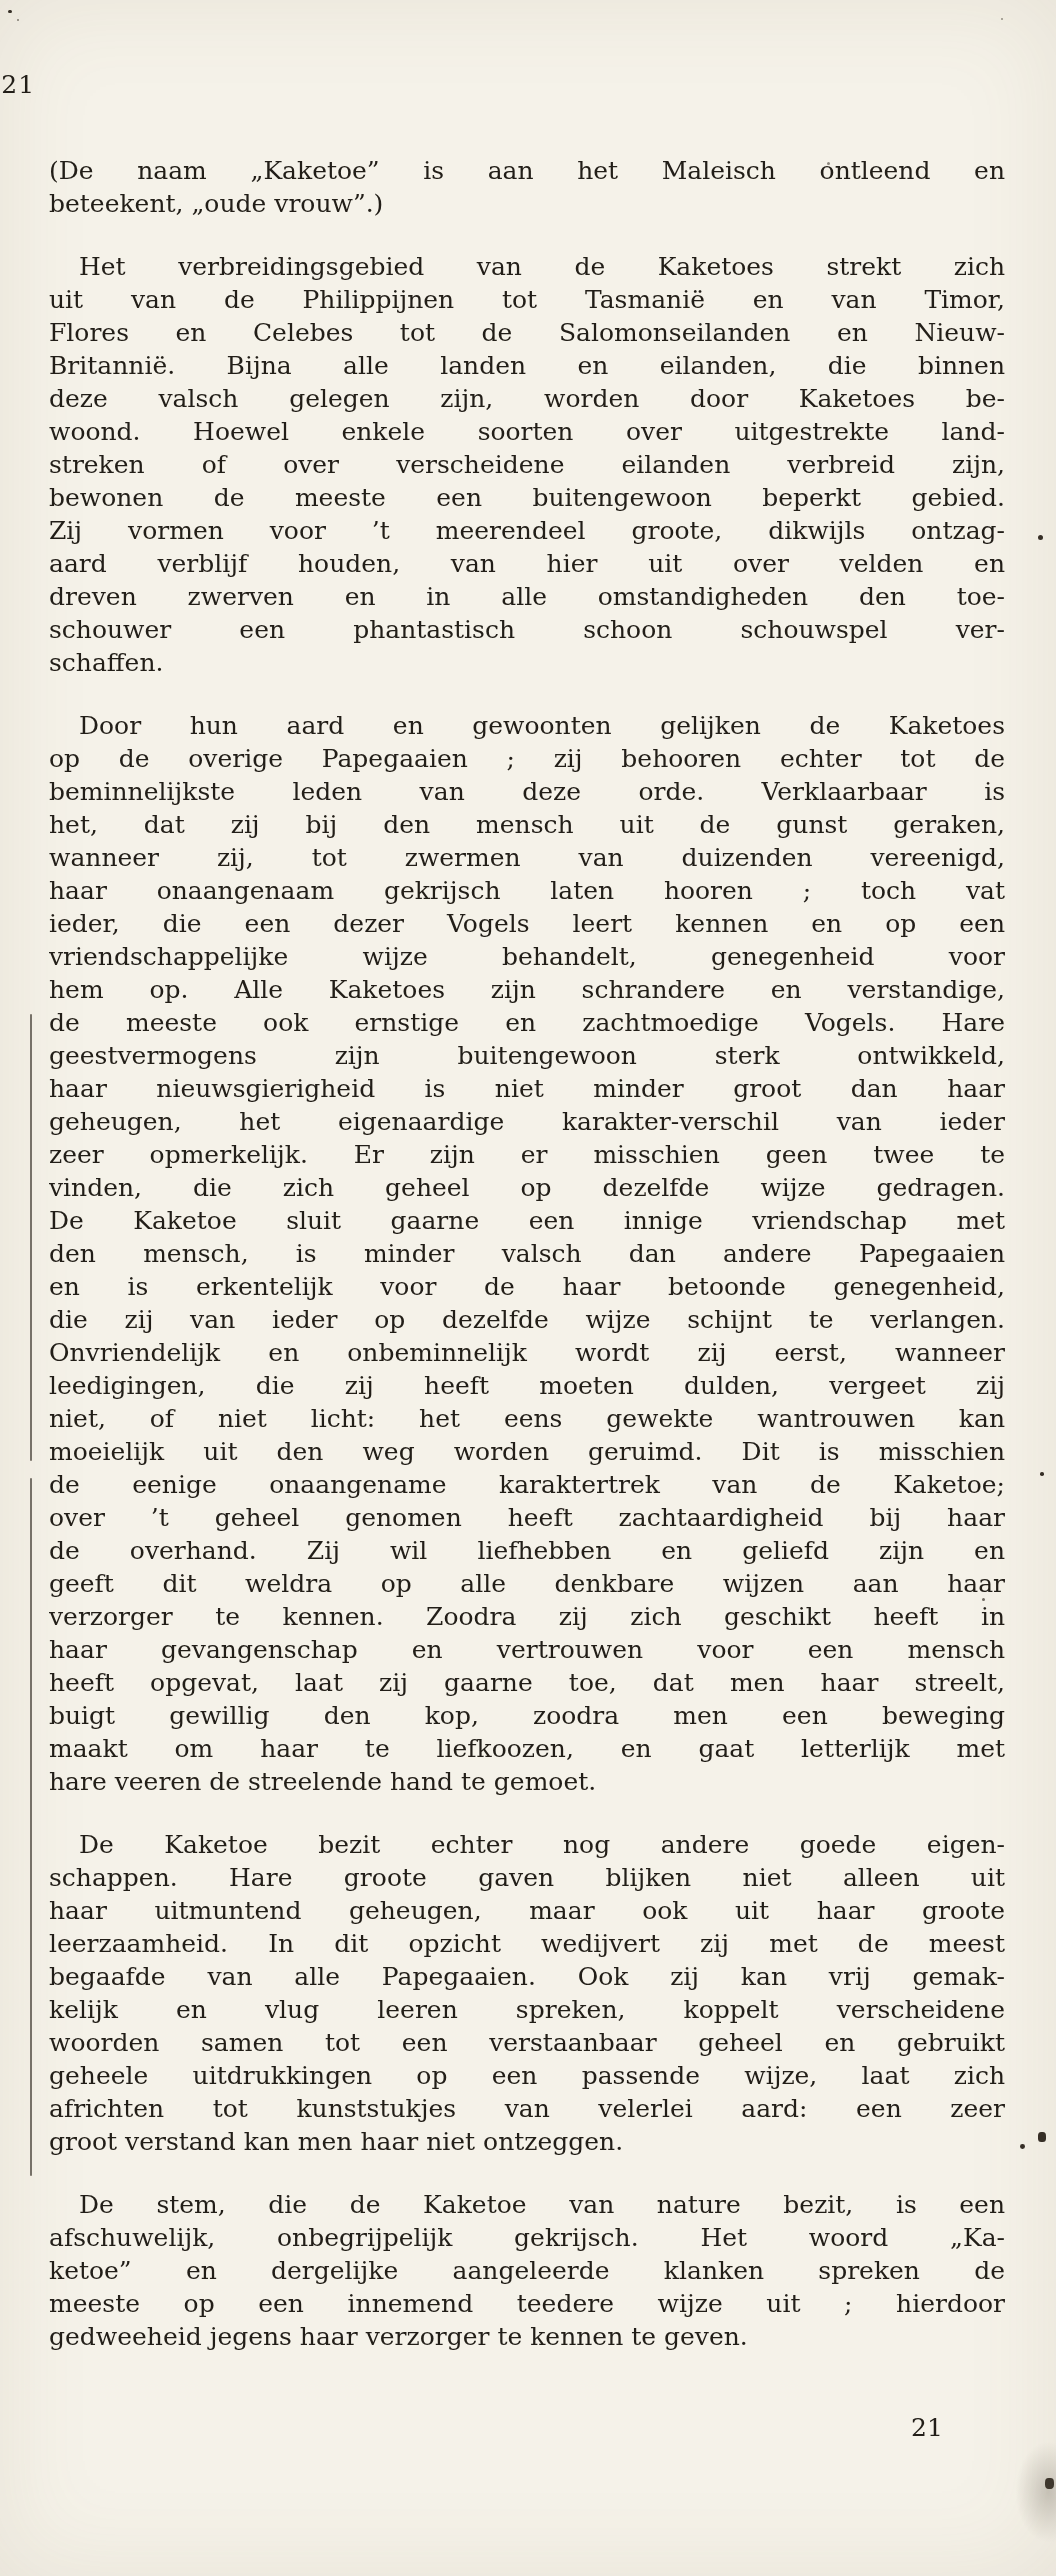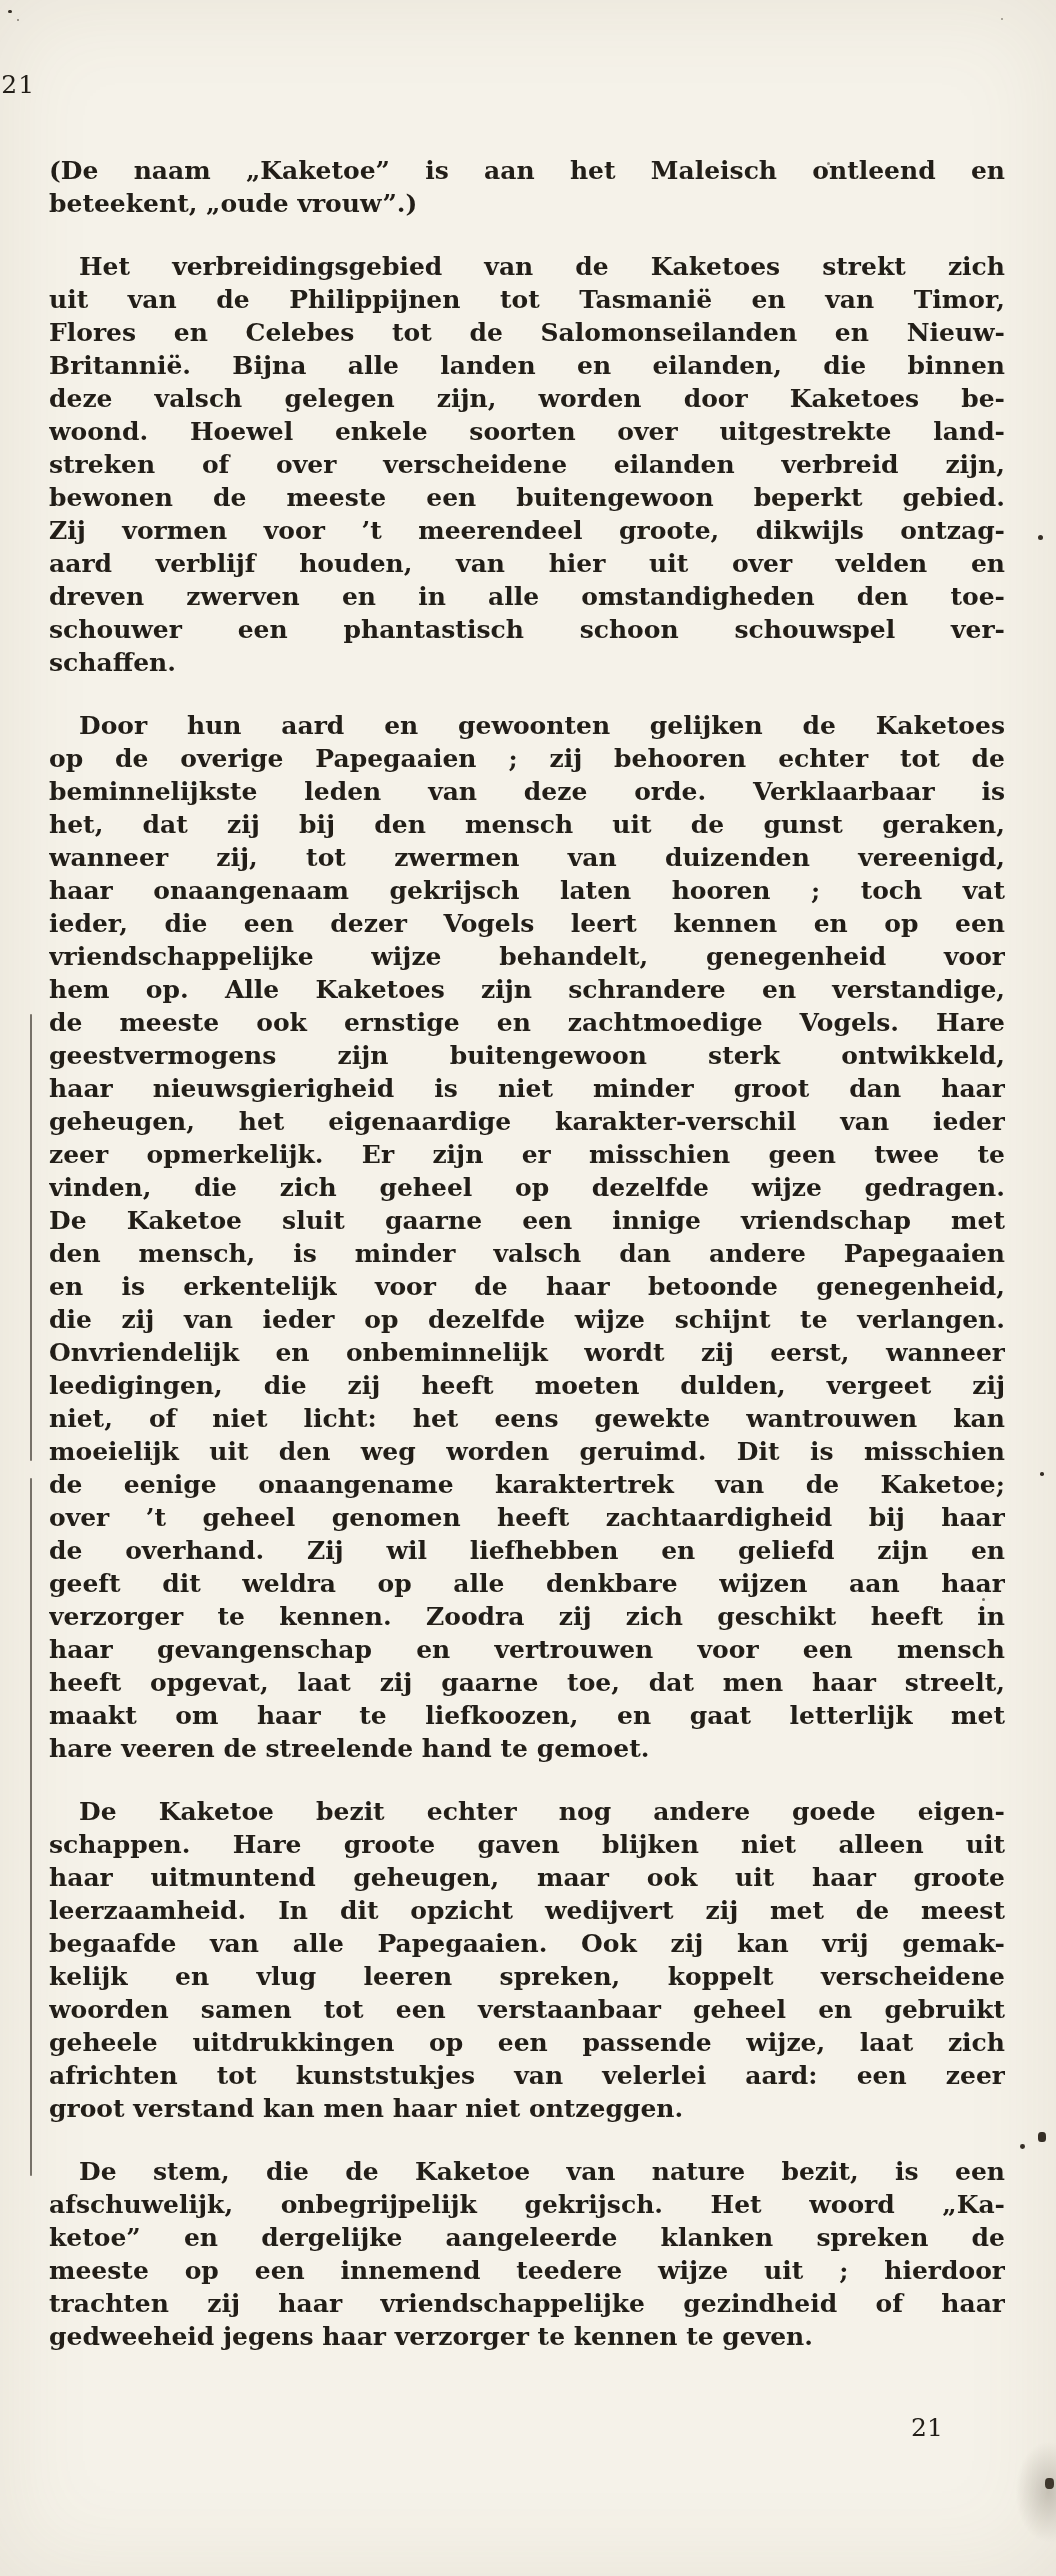--- a/index.html
+++ b/index.html
@@ -27,21 +27,21 @@
     letter-spacing: 1.2px;
   }
   .text-block {
     position: absolute;
     top: 154px;
     left: 49px;
     width: 956px;
     font-size: 25px;
     line-height: 33px;
   }
-  .paragraph { margin: 0; padding: 0; font-weight: bold; }
+  .paragraph { margin: 0; padding: 0; }
   .text-line {
     text-align: justify;
     text-align-last: justify;
     height: 33px;
     overflow: hidden;
   }
   .text-line.last-line { text-align-last: left; }
   .text-line.indented { text-indent: 30px; margin-top: 30px; }
   .page-footer-num {
     position: absolute;
@@ -135,41 +135,41 @@
         <div class="text-line">leedigingen, die zij heeft moeten dulden, vergeet zij</div>
         <div class="text-line">niet, of niet licht: het eens gewekte wantrouwen kan</div>
         <div class="text-line">moeielijk uit den weg worden geruimd. Dit is misschien</div>
         <div class="text-line">de eenige onaangename karaktertrek van de Kaketoe;</div>
         <div class="text-line">over ’t geheel genomen heeft zachtaardigheid bij haar</div>
         <div class="text-line">de overhand. Zij wil liefhebben en geliefd zijn en</div>
         <div class="text-line">geeft dit weldra op alle denkbare wijzen aan haar</div>
         <div class="text-line">verzorger te kennen. Zoodra zij zich geschikt heeft in</div>
         <div class="text-line">haar gevangenschap en vertrouwen voor een mensch</div>
         <div class="text-line">heeft opgevat, laat zij gaarne toe, dat men haar streelt,</div>
+        <div class="text-line">buigt gewillig den kop, zoodra men een beweging</div>
         <div class="text-line">maakt om haar te liefkoozen, en gaat letterlijk met</div>
         <div class="text-line last-line">hare veeren de streelende hand te gemoet.</div>
       </div>
       <div class="paragraph">
         <div class="text-line indented">De Kaketoe bezit echter nog andere goede eigen-</div>
         <div class="text-line">schappen. Hare groote gaven blijken niet alleen uit</div>
         <div class="text-line">haar uitmuntend geheugen, maar ook uit haar groote</div>
         <div class="text-line">leerzaamheid. In dit opzicht wedijvert zij met de meest</div>
         <div class="text-line">begaafde van alle Papegaaien. Ook zij kan vrij gemak-</div>
         <div class="text-line">kelijk en vlug leeren spreken, koppelt verscheidene</div>
         <div class="text-line">woorden samen tot een verstaanbaar geheel en gebruikt</div>
         <div class="text-line">geheele uitdrukkingen op een passende wijze, laat zich</div>
         <div class="text-line">africhten tot kunststukjes van velerlei aard: een zeer</div>
         <div class="text-line last-line">groot verstand kan men haar niet ontzeggen.</div>
       </div>
       <div class="paragraph">
         <div class="text-line indented">De stem, die de Kaketoe van nature bezit, is een</div>
         <div class="text-line">afschuwelijk, onbegrijpelijk gekrijsch. Het woord „Ka-</div>
         <div class="text-line">ketoe” en dergelijke aangeleerde klanken spreken de</div>
         <div class="text-line">meeste op een innemend teedere wijze uit ; hierdoor</div>
-        <div class="text-line">trachten zij haar vriendschappelijke gezindheid of haar</div>
         <div class="text-line last-line">gedweeheid jegens haar verzorger te kennen te geven.</div>
       </div>
     </div>
 
   <div class="page-footer-num">21</div>
 
   <div class="vline seg1"></div>
   <div class="vline seg2"></div>
   <div class="speck sp1"></div>
   <div class="speck sp2"></div>

